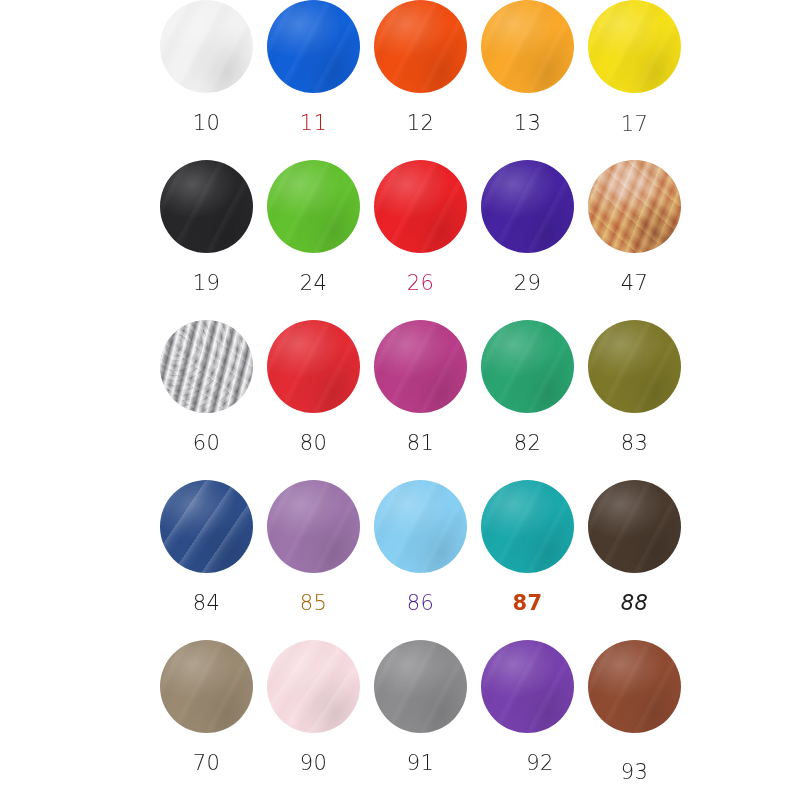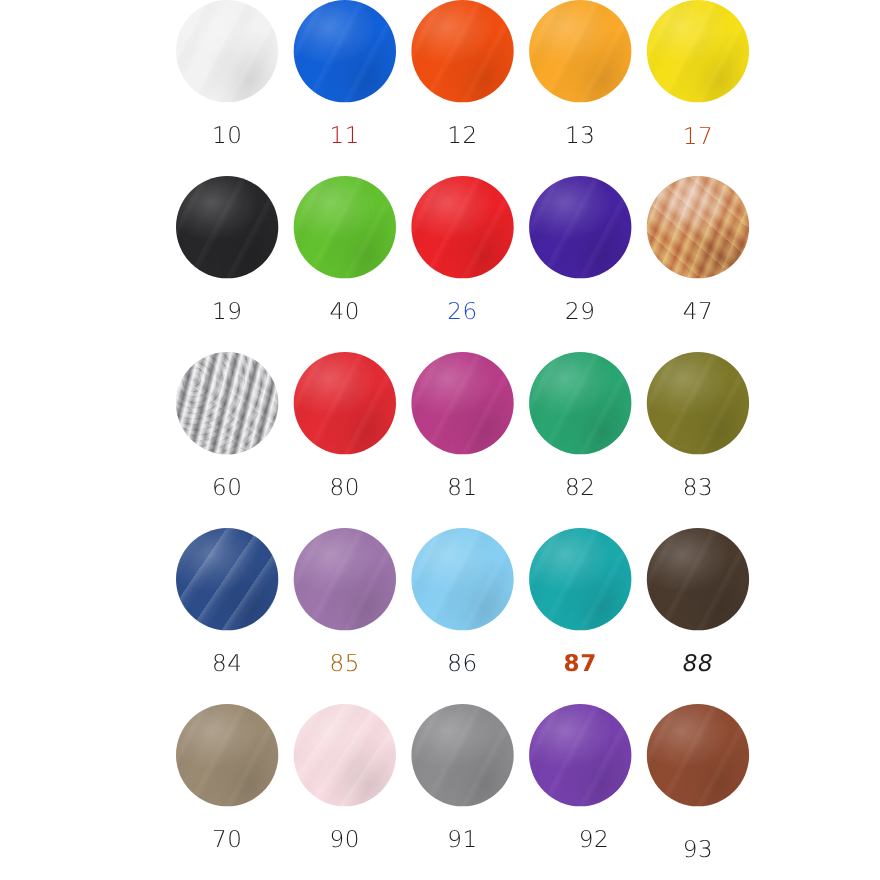--- a/index.html
+++ b/index.html
@@ -166,33 +166,33 @@
       <div class="swatch-cell">
         <div class="swatch-dot" title="orange" style="background: rgb(240, 78, 16);"></div>
         <div class="swatch-label" style="color: rgb(28, 28, 28);">12</div>
       </div>
       <div class="swatch-cell">
         <div class="swatch-dot" title="amber" style="background: rgb(249, 168, 41);"></div>
         <div class="swatch-label" style="color: rgb(28, 28, 28);">13</div>
       </div>
       <div class="swatch-cell">
         <div class="swatch-dot" title="yellow" style="background: rgb(245, 223, 24);"></div>
-        <div class="swatch-label" style="color: #c2410c; margin-top: 21px;">17</div>
+        <div class="swatch-label" style="color: #404040; margin-top: 21px;">17</div>
       </div>
       <div class="swatch-cell">
         <div class="swatch-dot" title="black" style="background: rgb(39, 39, 42);"></div>
         <div class="swatch-label" style="color: rgb(28, 28, 28);">19</div>
       </div>
       <div class="swatch-cell">
         <div class="swatch-dot" title="lime-green" style="background: rgb(98, 193, 46);"></div>
-        <div class="swatch-label" style="color: rgb(28, 28, 28);">40</div>
+        <div class="swatch-label" style="color: rgb(28, 28, 28);">24</div>
       </div>
       <div class="swatch-cell">
         <div class="swatch-dot" title="red" style="background: rgb(234, 34, 39);"></div>
-        <div class="swatch-label" style="color: #1d4ed8;">26</div>
+        <div class="swatch-label" style="color: #be185d;">26</div>
       </div>
       <div class="swatch-cell">
         <div class="swatch-dot" title="violet" style="background: rgb(70, 35, 160);"></div>
         <div class="swatch-label" style="color: rgb(28, 28, 28);">29</div>
       </div>
       <div class="swatch-cell">
         <div class="swatch-dot finish-metallic" title="copper-metallic" style="background: rgb(201, 130, 81);"></div>
         <div class="swatch-label" style="color: rgb(28, 28, 28);">47</div>
       </div>
       <div class="swatch-cell">
@@ -218,21 +218,21 @@
       <div class="swatch-cell">
         <div class="swatch-dot finish-pearl" title="navy-blue" style="background: rgb(45, 77, 137);"></div>
         <div class="swatch-label" style="color: rgb(28, 28, 28);">84</div>
       </div>
       <div class="swatch-cell">
         <div class="swatch-dot" title="mauve" style="background: rgb(157, 117, 171);"></div>
         <div class="swatch-label" style="color: #a16207;">85</div>
       </div>
       <div class="swatch-cell">
         <div class="swatch-dot" title="sky-blue" style="background: rgb(134, 206, 242);"></div>
-        <div class="swatch-label" style="color: #0f172a;">86</div>
+        <div class="swatch-label" style="color: #4c1d95;">86</div>
       </div>
       <div class="swatch-cell">
         <div class="swatch-dot" title="teal" style="background: rgb(26, 168, 171);"></div>
         <div class="swatch-label" style="color: #c2410c; font-weight: bold;">87</div>
       </div>
       <div class="swatch-cell">
         <div class="swatch-dot" title="dark-brown" style="background: rgb(74, 58, 46);"></div>
         <div class="swatch-label" style="color: rgb(28, 28, 28); font-style: italic;">88</div>
       </div>
       <div class="swatch-cell">

